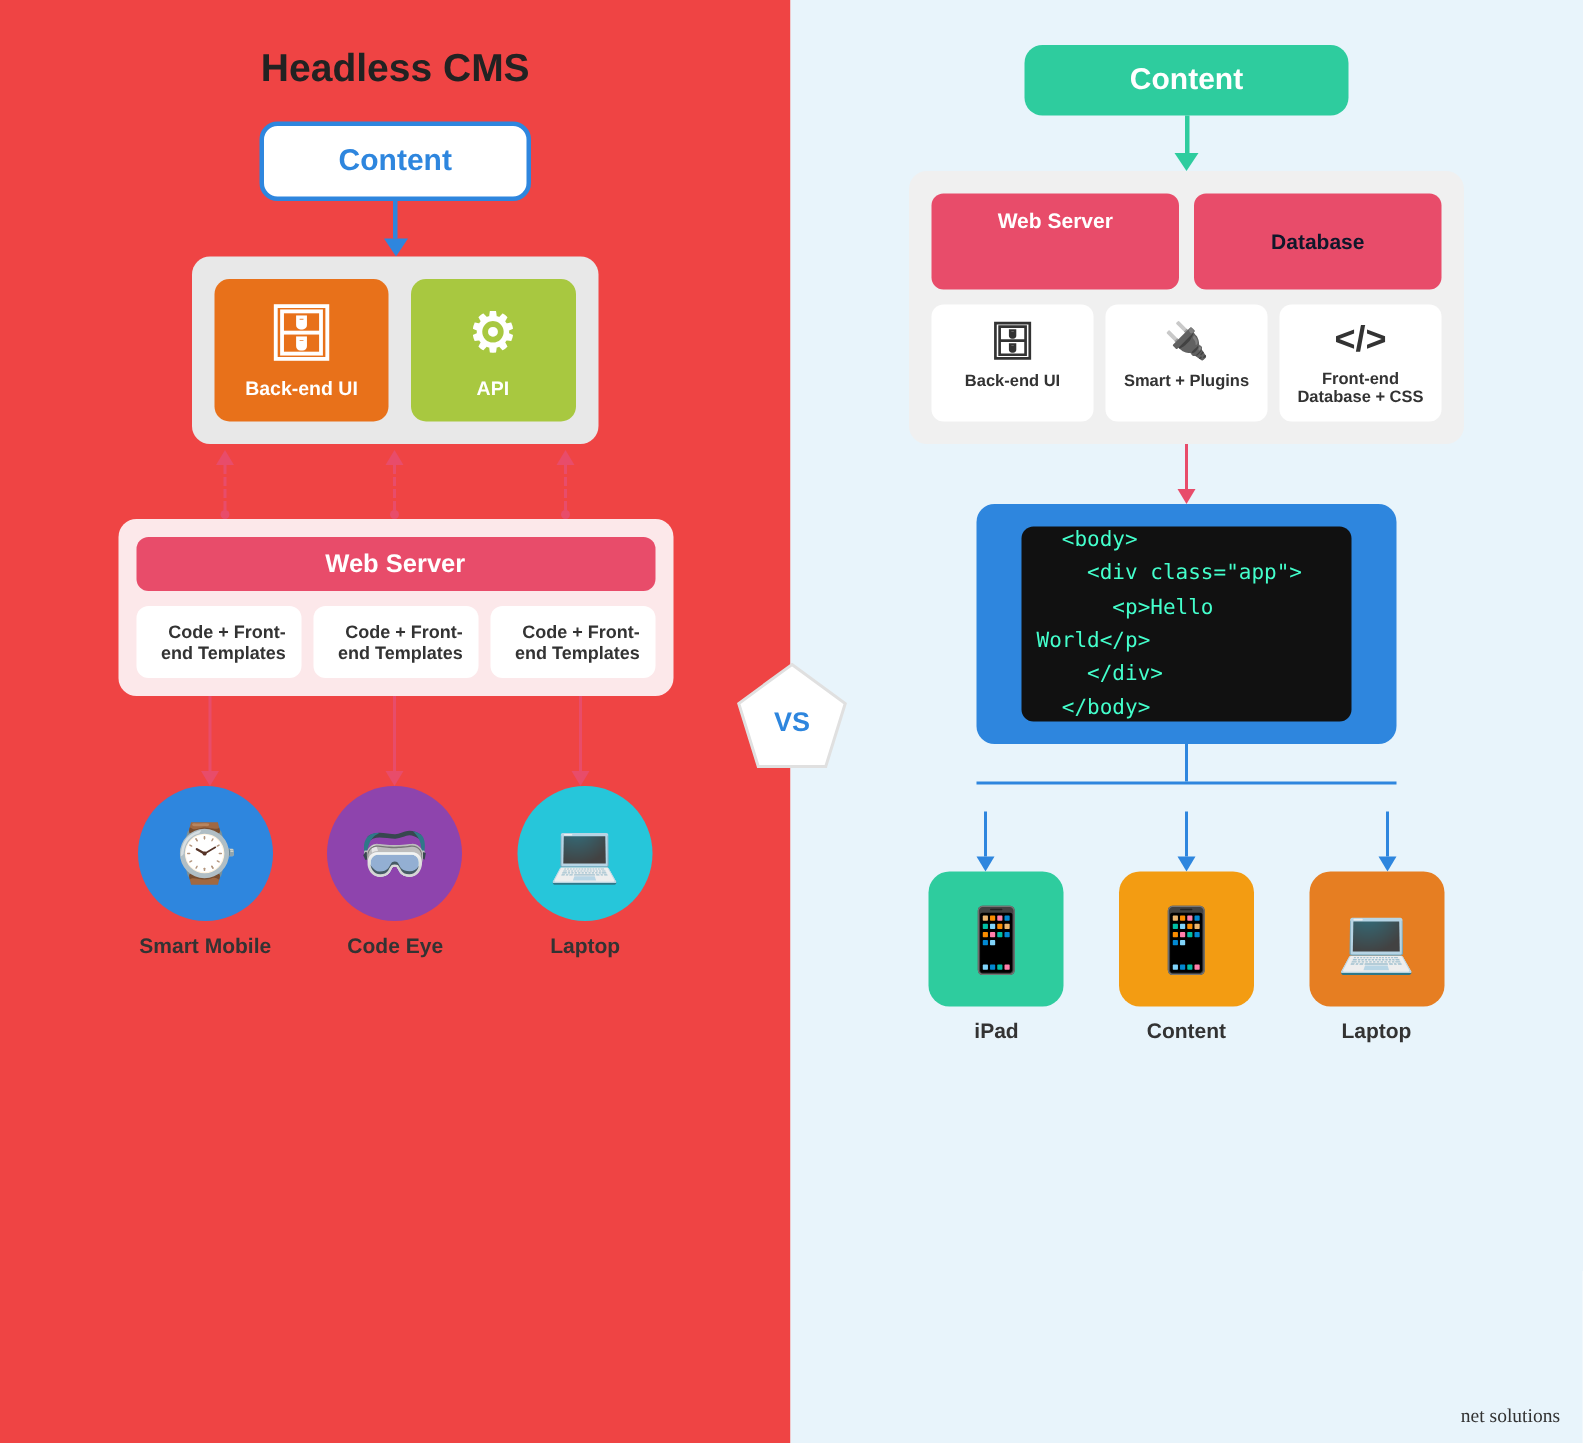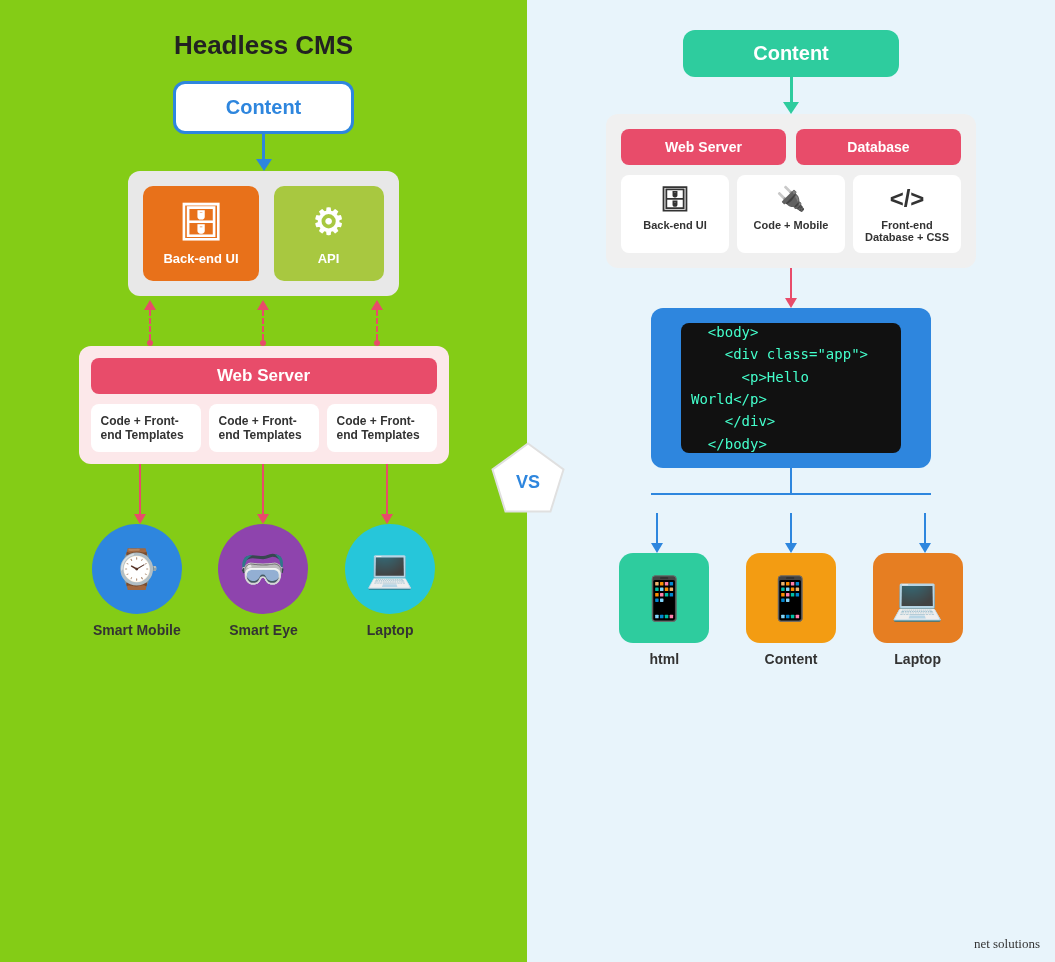--- a/index.html
+++ b/index.html
@@ -5,21 +5,21 @@
     * { box-sizing: border-box; margin: 0; padding: 0; }
     body {
       width: 1055px;
       height: 962px;
       display: flex;
       font-family: 'Arial', sans-serif;
       overflow: hidden;
     }
     .left-panel {
       width: 527px;
-      background: #84cc16;
+      background: #ef4444;
       display: flex;
       flex-direction: column;
       align-items: center;
       padding: 30px 32px;
       position: relative;
     }
     .right-panel {
       width: 528px;
       background: #e8f4fb;
       display: flex;
@@ -127,21 +127,21 @@
     .webserver-items {
       display: flex;
       gap: 8px;
     }
     .webserver-item {
       background: white;
       border-radius: 8px;
       padding: 10px;
       font-size: 12px;
       font-weight: bold;
-      text-align: left;
+      text-align: right;
       flex: 1;
       color: #333;
     }
     
     .red-lines-down {
       display: flex;
       justify-content: space-around;
       width: 370px;
       height: 60px;
       position: relative;
@@ -206,23 +206,23 @@
       color: white;
       border-radius: 8px;
       padding: 10px 20px;
       font-weight: bold;
       font-size: 14px;
       text-align: center;
       flex: 1;
     }
     .right-db-btn {
       background: #e84c6a;
-      color: #ffffff;
+      color: #0f172a;
       border-radius: 8px;
-      padding: 10px 20px;
+      padding: 24px 20px;
       font-weight: bold;
       font-size: 14px;
       text-align: center;
       flex: 1;
     }
     .right-items-row {
       display: flex;
       gap: 8px;
     }
     .right-item {
@@ -403,21 +403,21 @@
     <div class="device-item">
       <div class="device-circle" style="background:#2e86de;">
         <span style="font-size:38px;">⌚</span>
       </div>
       <span class="device-label">Smart Mobile</span>
     </div>
     <div class="device-item">
       <div class="device-circle" style="background:#8e44ad;">
         <span style="font-size:38px;">🥽</span>
       </div>
-      <span class="device-label">Smart Eye</span>
+      <span class="device-label">Code Eye</span>
     </div>
     <div class="device-item">
       <div class="device-circle" style="background:#26c6da;">
         <span style="font-size:38px;">💻</span>
       </div>
       <span class="device-label">Laptop</span>
     </div>
   </div>
 </div>
 
@@ -444,21 +444,21 @@
       <div class="right-server-btn">Web Server</div>
       <div class="right-db-btn">Database</div>
     </div>
     <div class="right-items-row">
       <div class="right-item">
         <div style="font-size:24px;margin-bottom:6px;">🗄</div>
         <span>Back-end UI</span>
       </div>
       <div class="right-item">
         <div style="font-size:24px;margin-bottom:6px;">🔌</div>
-        <span>Code + Mobile</span>
+        <span>Smart + Plugins</span>
       </div>
       <div class="right-item">
         <div style="font-size:24px;margin-bottom:6px;">&lt;/&gt;</div>
         <span>Front-end Database + CSS</span>
       </div>
     </div>
   </div>
 
   <div style="display:flex;flex-direction:column;align-items:center;">
     <div style="width:2px;height:30px;background:#e84c6a;"></div>
@@ -498,21 +498,21 @@
         <div class="blue-arrow-down"></div>
       </div>
     </div>
   </div>
 
   <div class="right-devices-row">
     <div class="right-device-item">
       <div class="right-device-box" style="background:#2ecc9e;">
         <span style="font-size:42px;color:white;">📱</span>
       </div>
-      <span class="device-label">html</span>
+      <span class="device-label">iPad</span>
     </div>
     <div class="right-device-item">
       <div class="right-device-box" style="background:#f39c12;">
         <span style="font-size:42px;color:white;">📱</span>
       </div>
       <span class="device-label">Content</span>
     </div>
     <div class="right-device-item">
       <div class="right-device-box" style="background:#e67e22;">
         <span style="font-size:42px;color:white;">💻</span>

